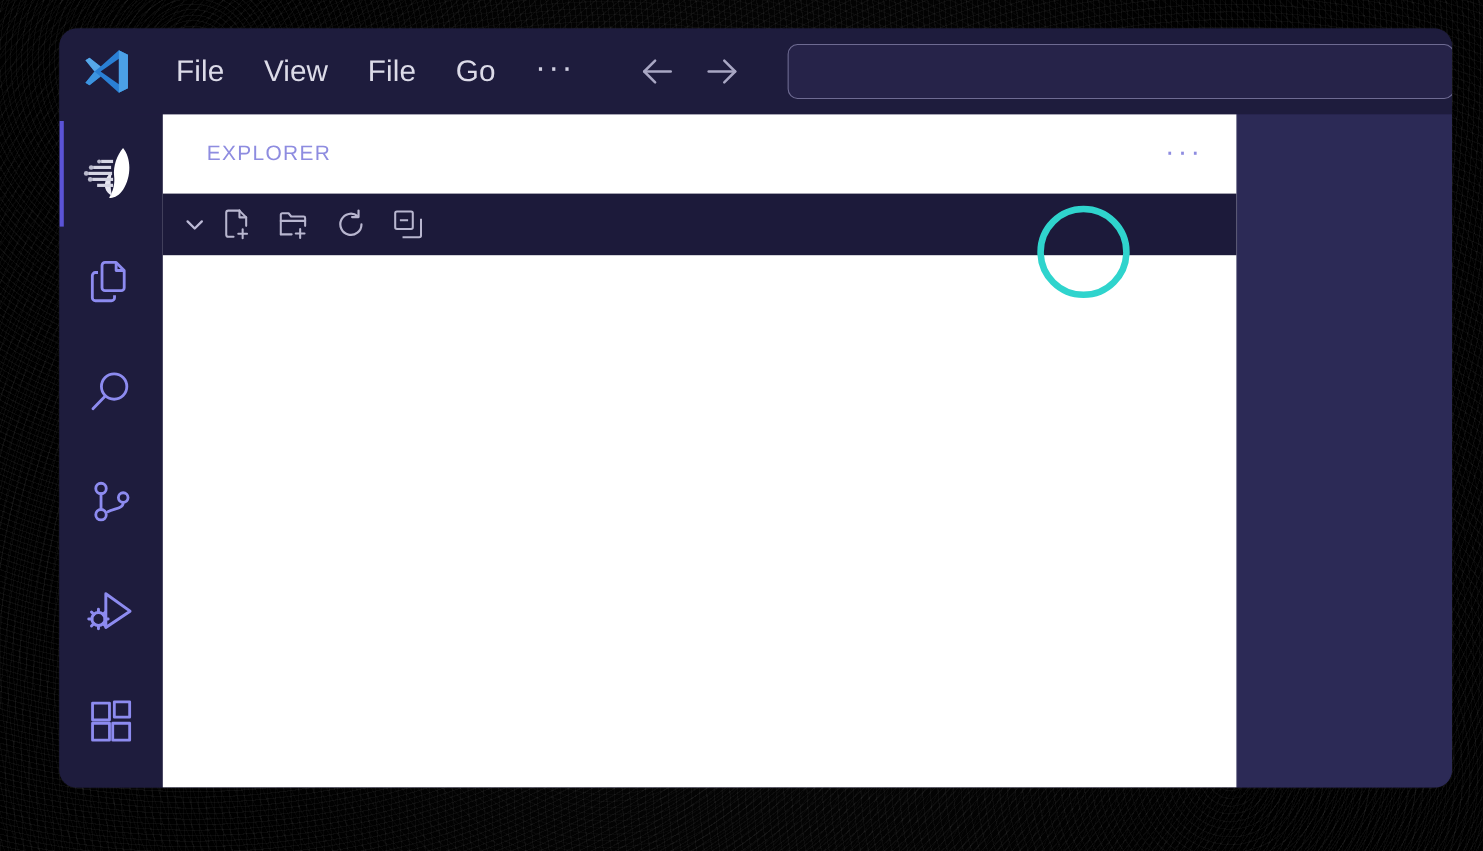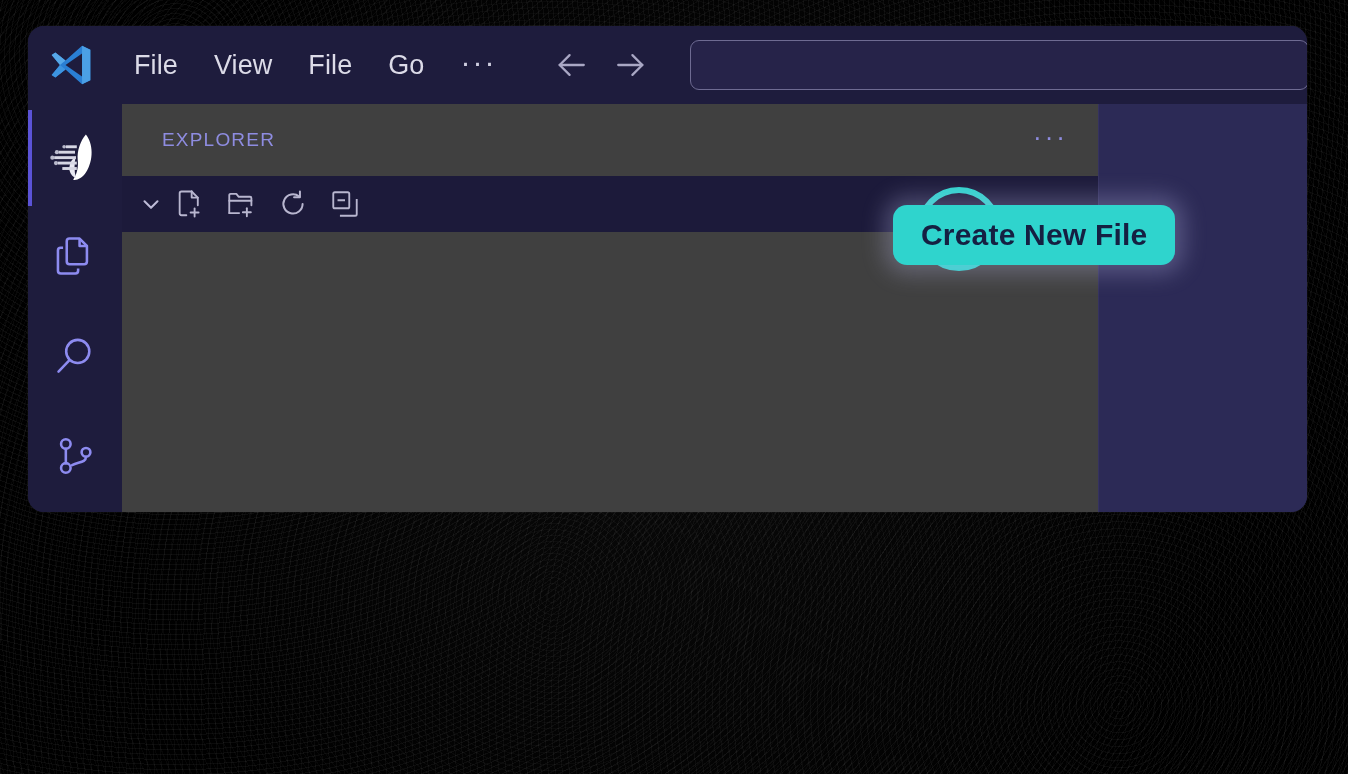--- a/index.html
+++ b/index.html
@@ -29,29 +29,28 @@
     background-image:
       repeating-radial-gradient(circle at 13% 7%, rgba(255,255,255,.06) 0 1px, transparent 1px 5px),
       repeating-radial-gradient(circle at 83% 91%, rgba(255,255,255,.05) 0 1px, transparent 1px 7px),
       repeating-radial-gradient(circle at 41% 77%, rgba(255,255,255,.04) 0 1px, transparent 1px 6px);
     opacity: .75;
   }
 
   
   #window {
     position: absolute;
-    left: 28px;
+    left: 54px;
     top: 26px;
     width: 1266px;
-    height: 486px;
+    height: 690px;
     background: #232146;
     border-radius: 16px;
     overflow: hidden;
     box-shadow: 0 0 0 1px rgba(255,255,255,.03);
-    padding-left: 13px;
   }
 
   
   #titlebar {
     position: absolute;
     left: 0; top: 0;
     width: 100%;
     height: 78px;
     background: #1e1c3d;
     display: flex;
@@ -140,21 +139,21 @@
     width: 4px; height: 100%;
     background: #5b53d6;
   }
   .act-item.logo { height: 96px; }
   .act-item svg { display: block; }
 
   
   #explorer {
     width: 976px;
     flex: none;
-    background: #404040;
+    background: #ffffff;
     position: relative;
   }
   #explorer-header {
     height: 72px;
     display: flex;
     align-items: center;
     justify-content: space-between;
     padding: 0 24px 0 40px;
     box-sizing: border-box;
   }
@@ -401,15 +400,14 @@
         </div>
       </div>
 
       <div></div>
     </div>
 
     <div id="editor"></div>
   </div>
 
   <div id="highlight-ring"></div>
-  <div id="tooltip">Create New File</div>
 
 </div>
 
 </body></html>

